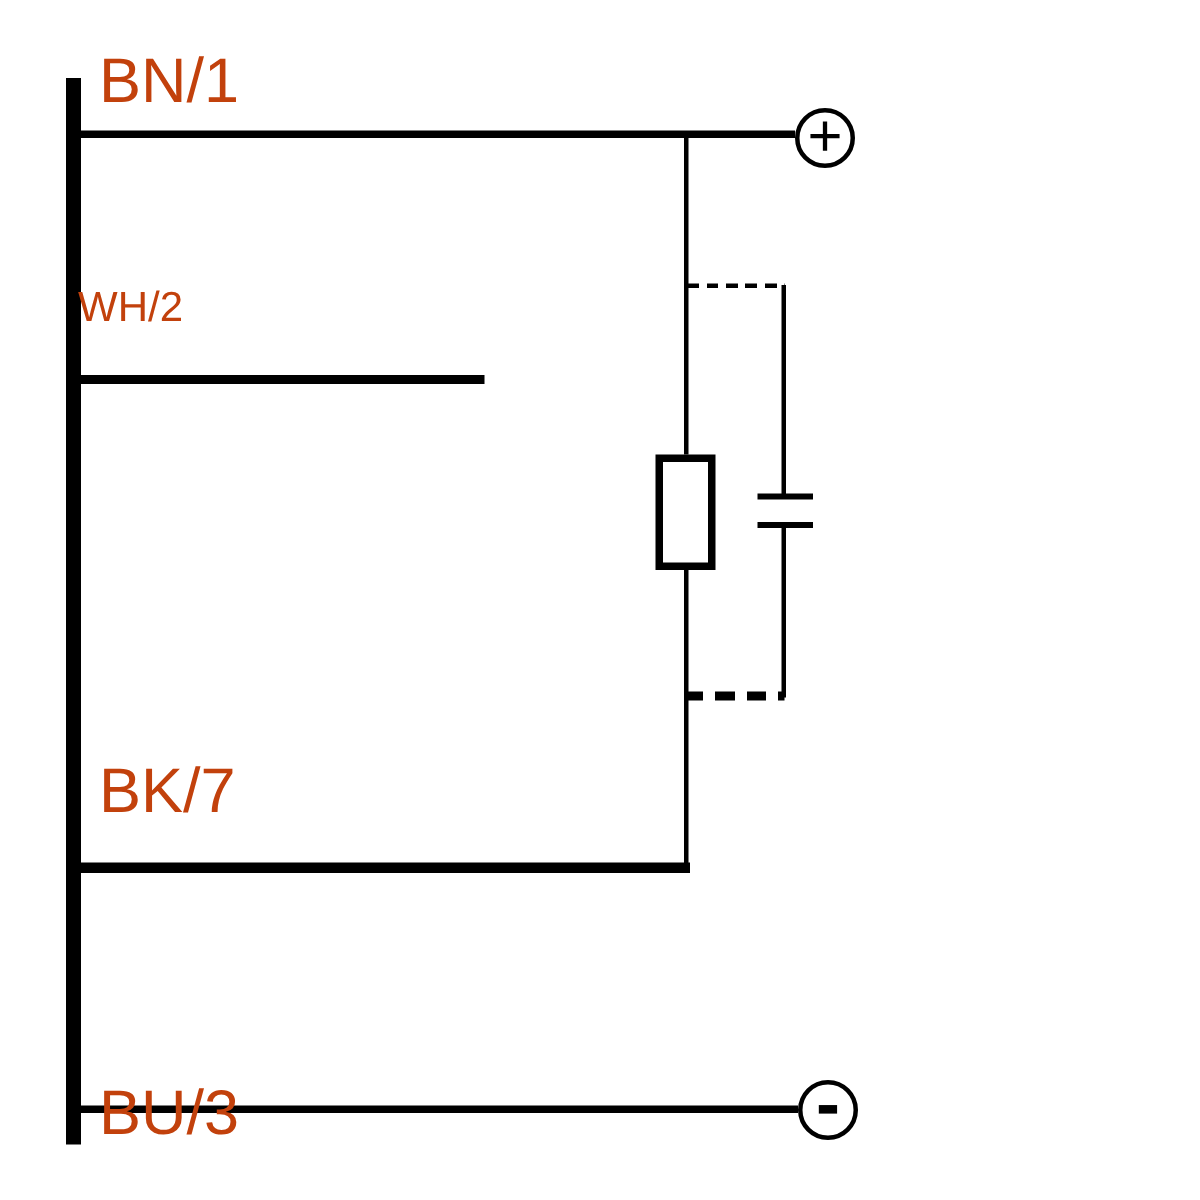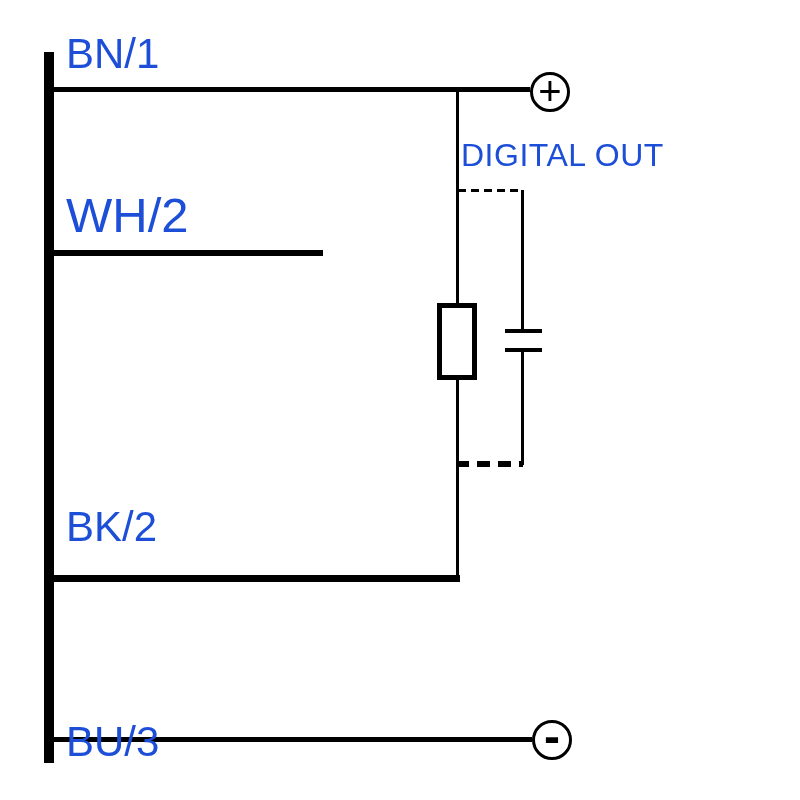--- a/index.html
+++ b/index.html
@@ -55,23 +55,23 @@
     background: #ffffff;
     display: flex; align-items: center; justify-content: center;
     color: #000000;
   }
   .terminal-plus  { left: 530px; top: 72px; }
   .terminal-minus { left: 532px; top: 720px; }
   .glyph-plus  { font-size: 40px; font-weight: 400; line-height: 0; margin-top: -2px; }
   .glyph-minus { font-size: 48px; font-weight: 700; line-height: 0; margin-top: -6px; }
 
   
-  .lbl { color: #1d4ed8; line-height: 1; white-space: nowrap; }
+  .lbl { color: #c2410c; line-height: 1; white-space: nowrap; }
   .lbl-bn1  { left: 66px;  top: 33px;  font-size: 42px; }
-  .lbl-wh2  { left: 66px;  top: 191px; font-size: 49px; }
+  .lbl-wh2  { left: 52px;  top: 191px; font-size: 28px; }
   .lbl-sync { left: 210px; top: 201px; font-size: 34px; }
   .lbl-bk4  { left: 66px;  top: 506px; font-size: 42px; }
   .lbl-bu3  { left: 66px;  top: 681px; font-size: 42px; margin-top: 40px; }
   .lbl-digital-out { left: 461px; top: 139px; font-size: 32px; letter-spacing: 0.5px; }
 </style>
 </head>
 <body>
 
 <div id="canvas">
 
@@ -94,17 +94,16 @@
 
   <div class="abs terminal terminal-plus">
     <span class="glyph-plus">+</span>
   </div>
   <div class="abs terminal terminal-minus">
     <span class="glyph-minus">-</span>
   </div>
 
   <div class="abs lbl lbl-bn1">BN/1</div>
   <div class="abs lbl lbl-wh2">WH/2</div>
-  <div class="abs lbl lbl-bk4">BK/2</div>
+  <div class="abs lbl lbl-bk4">BK/7</div>
   <div class="abs lbl lbl-bu3">BU/3</div>
-  <div class="abs lbl lbl-digital-out">DIGITAL OUT</div>
 
 </div>
 
 </body></html>

